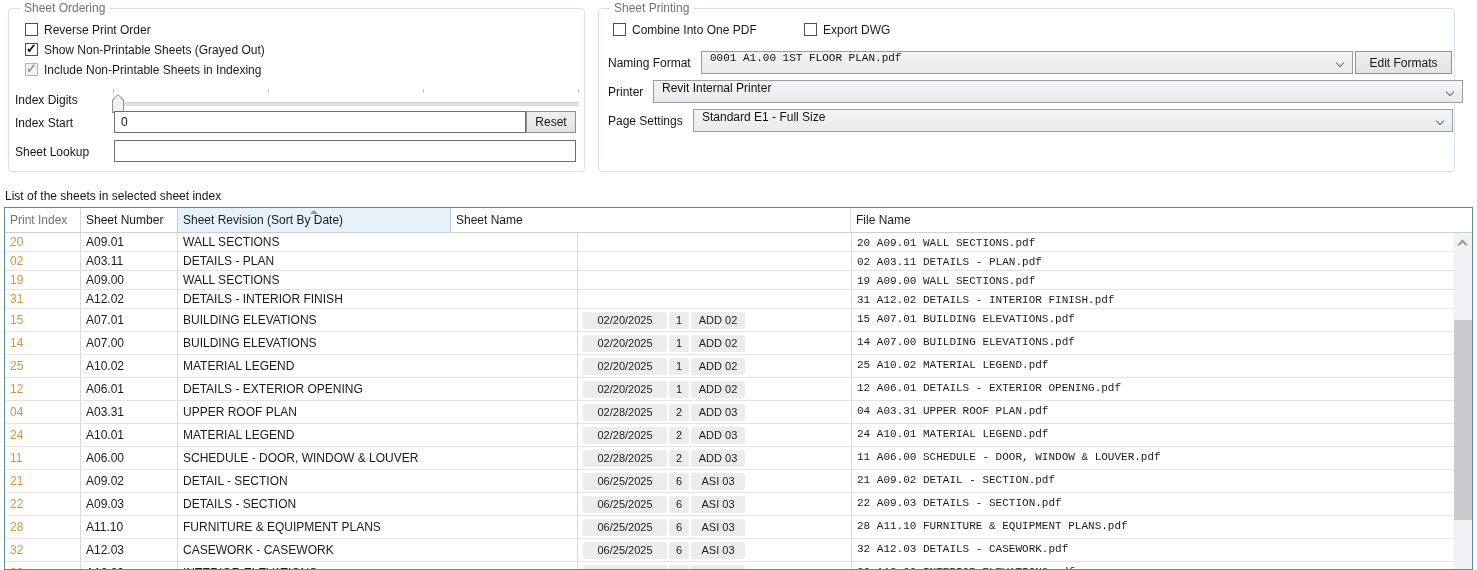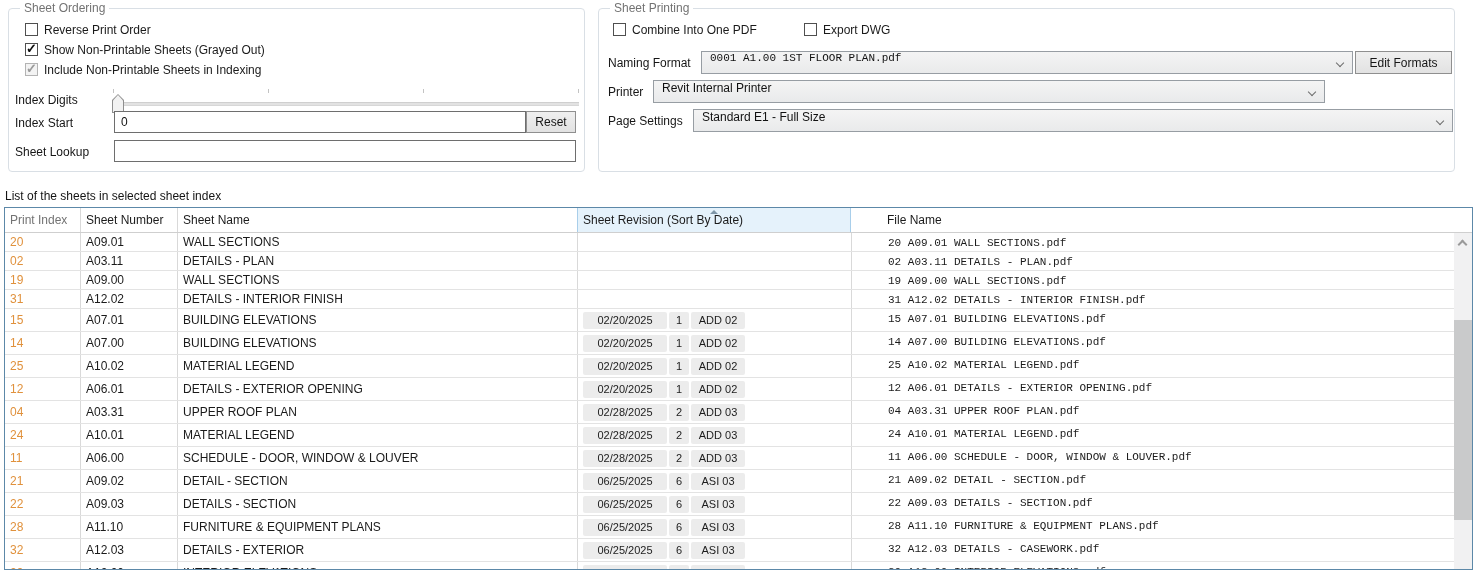--- a/index.html
+++ b/index.html
@@ -53,21 +53,21 @@
   #grid-header .td { font-size:12px; color:#1b1b1b; }
   .td { display:flex; align-items:center; padding-left:5px; border-right:1px solid #d9d9d9;
     overflow:hidden; white-space:nowrap; }
   .c-index { width:76px; color:#e0913c; }
   #grid-header .c-index { color:#737373; }
   .c-number { width:97px; }
   .c-name { width:400px; }
   .c-rev { width:274px; gap:2px; }
   .c-file { flex:1; border-right:none; 
     font-family:"Liberation Mono","DejaVu Sans Mono",monospace; font-size:11px;
-    align-items:flex-start; padding-top:4px;margin-left:31px; }
+    align-items:flex-start; padding-top:4px; }
   #grid-header .c-file { font-family:"Liberation Sans", sans-serif; font-size:12px;
     align-items:center; padding-top:0; }
   .th-sorted { background:#e5f2fb; border-left:1px solid #a8ceea; border-right:1px solid #a8ceea;
     position:relative; margin-left:-1px; }
   .sort-arrow { position:absolute; top:2px; left:50%; margin-left:-4px; width:0; height:0;
     border-left:4px solid transparent; border-right:4px solid transparent;
     border-bottom:4px solid #7e96a8; }
   .badge { display:inline-block; background:#ececec; border-radius:2px; height:17px;
     line-height:17px; font-size:11px; color:#1c1c1c; text-align:center; }
   .b-date { width:84px; } .b-seq { width:20px; } .b-code { width:54px; }
@@ -128,43 +128,43 @@
   </div>
 
   <span class="formlabel" style="left:9px; top:47px;">Naming Format</span>
   <div class="combo" style="left:102px; top:42px; width:652px;">
     <span class="mono">0001 A1.00 1ST FLOOR PLAN.pdf</span>
     <span class="combo-arrow"></span>
   </div>
   <div class="btn" style="left:756px; top:42px; width:97px; height:23px;">Edit Formats</div>
 
   <span class="formlabel" style="left:9px; top:76px;">Printer</span>
-  <div class="combo" style="left:54px; top:71px; width:672px;">
+  <div class="combo" style="left:54px; top:71px; width:810px;">
     <span>Revit Internal Printer</span>
     <span class="combo-arrow"></span>
   </div>
 
   <span class="formlabel" style="left:9px; top:105px;">Page Settings</span>
   <div class="combo" style="left:94px; top:100px; width:760px;">
     <span>Standard E1 - Full Size</span>
     <span class="combo-arrow"></span>
   </div>
 </div>
 
 <div id="list-caption">List of the sheets in selected sheet index</div>
 
 <div id="grid">
   <div class="tr" id="grid-header">
     <div class="td c-index">Print Index</div>
     <div class="td c-number">Sheet Number</div>
-    <div class="td c-name">Sheet Name</div>
     <div class="td c-rev th-sorted">
       <span class="sort-arrow"></span>
       <span>Sheet Revision (Sort By Date)</span>
     </div>
+    <div class="td c-name">Sheet Name</div>
     <div class="td c-file">File Name</div>
   </div>
   <div id="rows">
       <div class="tr">
     <div class="td c-index">20</div>
     <div class="td c-number">A09.01</div>
     <div class="td c-name">WALL SECTIONS</div>
     <div class="td c-rev"></div>
     <div class="td c-file">20 A09.01 WALL SECTIONS.pdf</div>
   </div>
@@ -295,21 +295,21 @@
     <div class="td c-rev">
           <span class="badge b-date">06/25/2025</span>
           <span class="badge b-seq">6</span>
           <span class="badge b-code">ASI 03</span>
         </div>
     <div class="td c-file">28 A11.10 FURNITURE &amp; EQUIPMENT PLANS.pdf</div>
   </div>
       <div class="tr tall">
     <div class="td c-index">32</div>
     <div class="td c-number">A12.03</div>
-    <div class="td c-name">DETAILS - EXTERIOR</div>
+    <div class="td c-name">CASEWORK - CASEWORK</div>
     <div class="td c-rev">
           <span class="badge b-date">06/25/2025</span>
           <span class="badge b-seq">6</span>
           <span class="badge b-code">ASI 03</span>
         </div>
     <div class="td c-file">32 A12.03 DETAILS - CASEWORK.pdf</div>
   </div>
       <div class="tr tall">
     <div class="td c-index">29</div>
     <div class="td c-number">A12.00</div>

